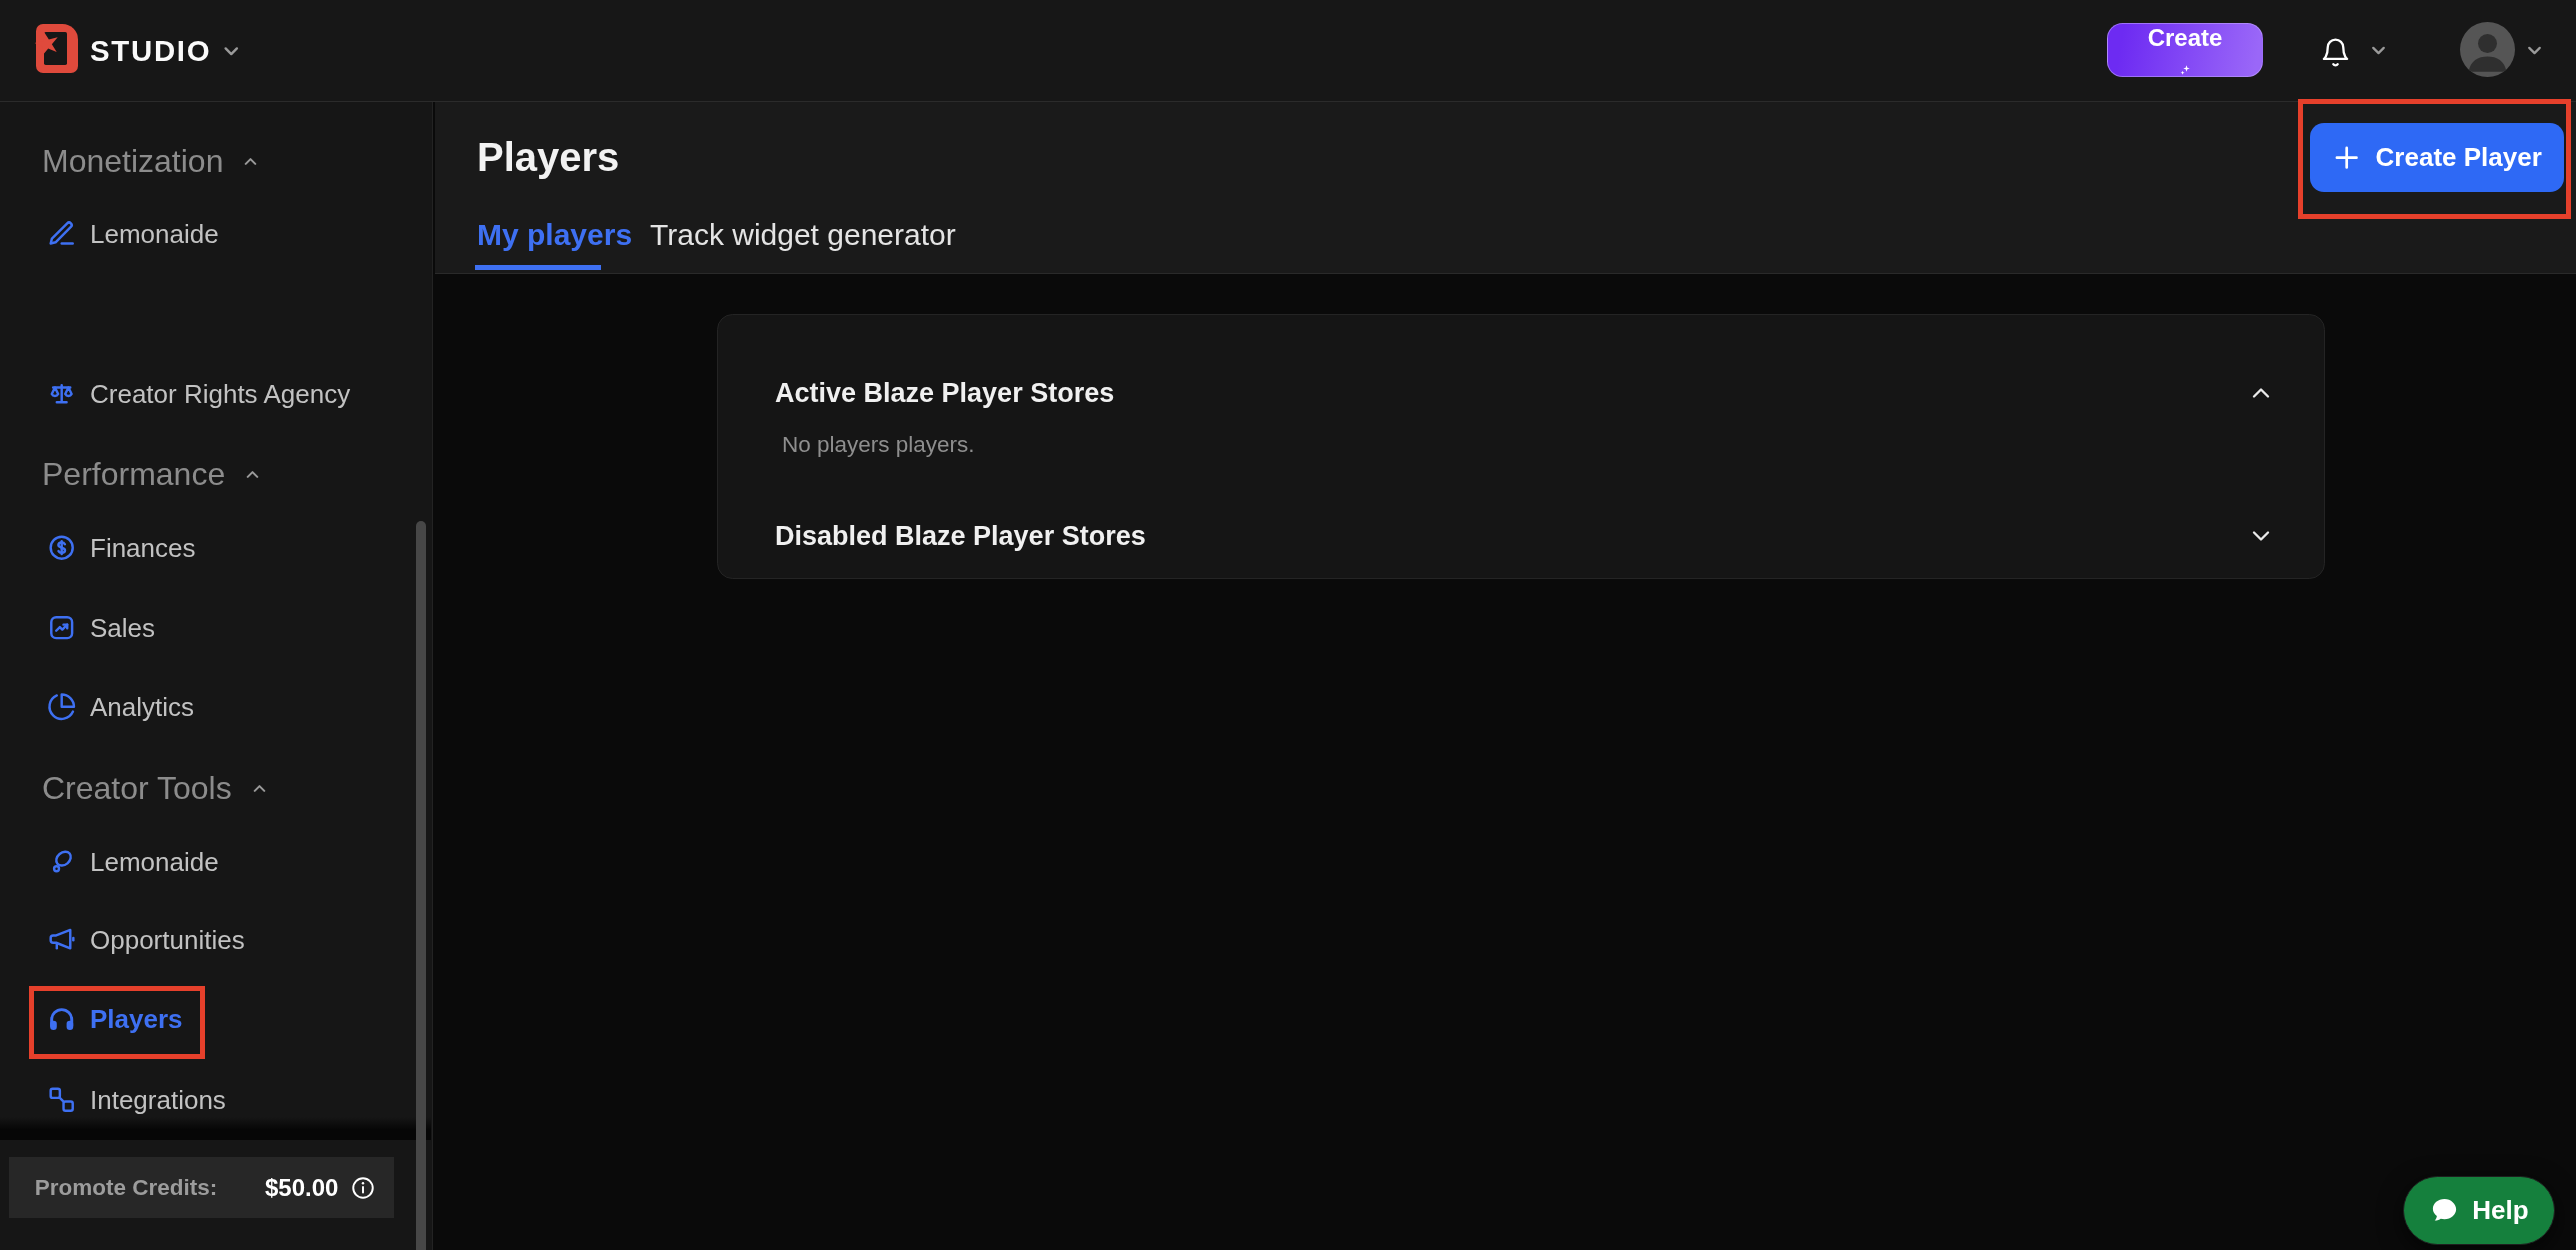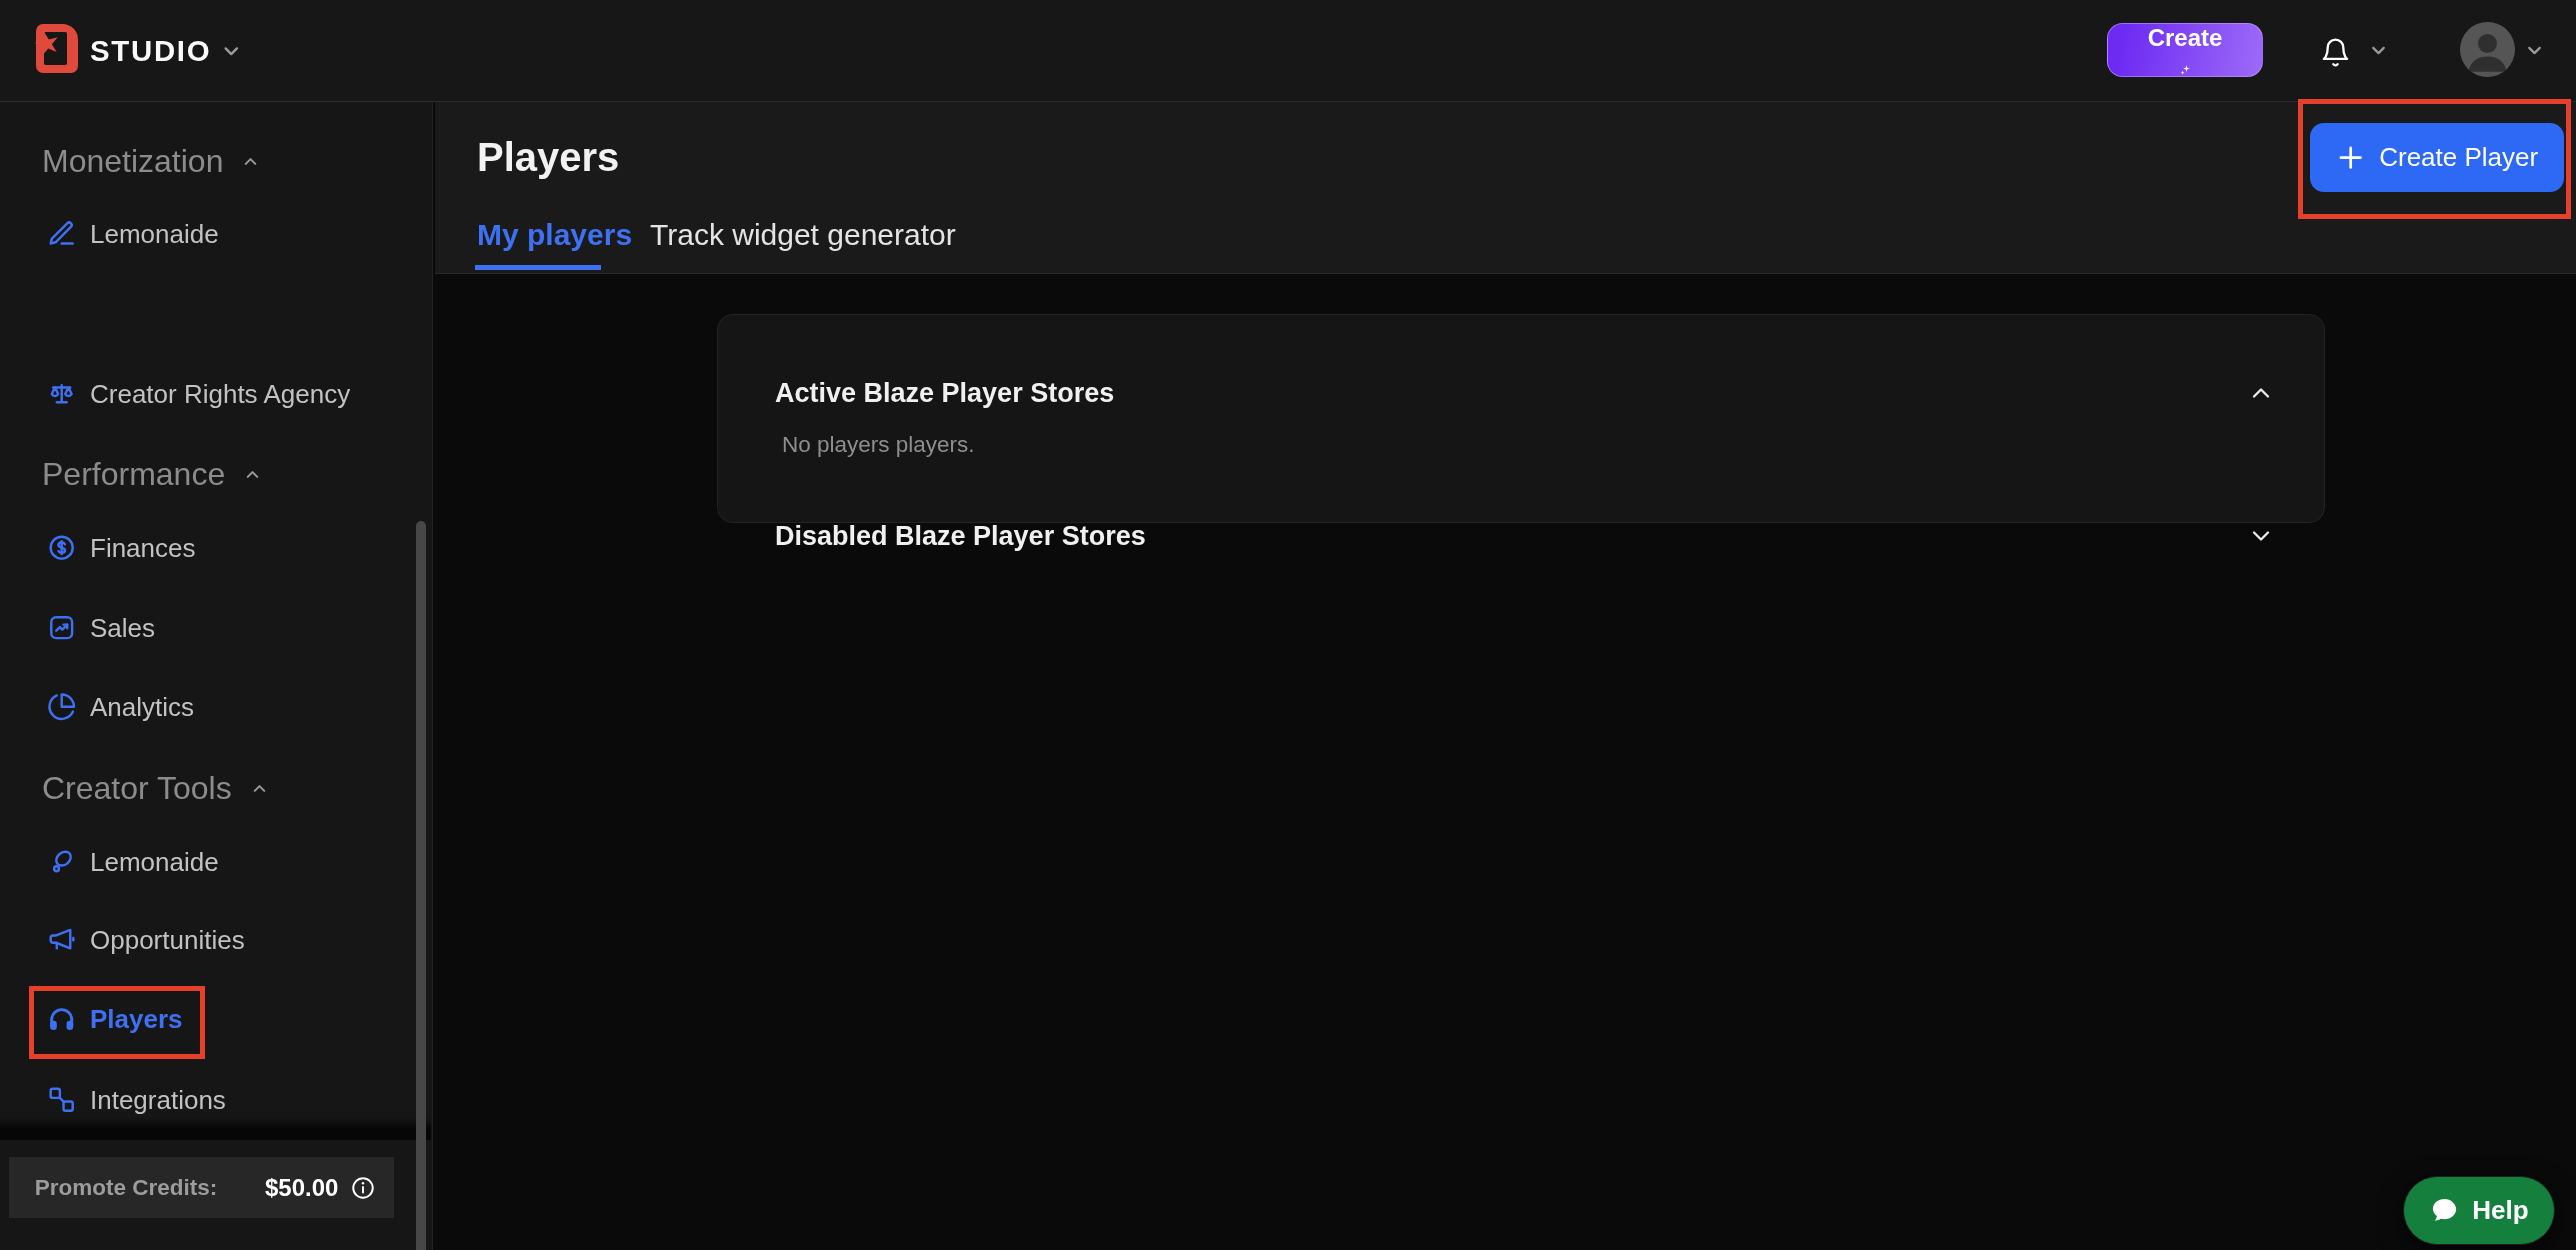--- a/index.html
+++ b/index.html
@@ -61,24 +61,24 @@
   #page-title { position:absolute; left:42px; top:35px; font-size:40px; font-weight:600;
                 color:#F2F2F2; line-height:1; }
   .tab { position:absolute; top:118px; font-size:30px; line-height:1; cursor:pointer; }
   #tab-my-players { left:42px; color:#3E70F2; font-weight:600; }
   #tab-track-widget { left:215px; color:#E4E4E4; }
   #tab-underline { position:absolute; left:40px; top:163px; width:126px; height:5.2px;
                    background:#3E70F2; }
 
   #create-player-btn { position:absolute; left:2310px; top:123px; width:254px; height:69px;
                        border-radius:14px; background:#2E69F5; display:flex; align-items:center;
-                       justify-content:center; gap:14px; color:#fff; font-size:26px; font-weight:400;
+                       justify-content:center; gap:14px; color:#fff; font-size:26px; font-weight:700;
                        cursor:pointer; z-index:6; }
 
-  #card { position:absolute; left:717px; top:314px; width:1608px; height:209px;
+  #card { position:absolute; left:717px; top:314px; width:1608px; height:265px;
           background:#151515; border:0.9px solid #242424; border-radius:15.6px; }
   .card-title { position:absolute; left:57px; height:42px; display:flex; align-items:center;
                 font-size:27px; font-weight:700; color:#F0F0F0; cursor:pointer; }
   #card-empty { position:absolute; left:64px; top:116px; height:28px; display:flex; align-items:center;
                 font-size:22.5px; color:#8E8E8E; }
   .card-chev { position:absolute; right:49px; width:28px; height:28px; cursor:pointer; }
   .card-chev svg { stroke:#EAEAEA; stroke-width:2; fill:none; stroke-linecap:round; stroke-linejoin:round; }
 
   
   #help-btn { position:absolute; left:2403px; top:1176px; width:152px; height:69px;

